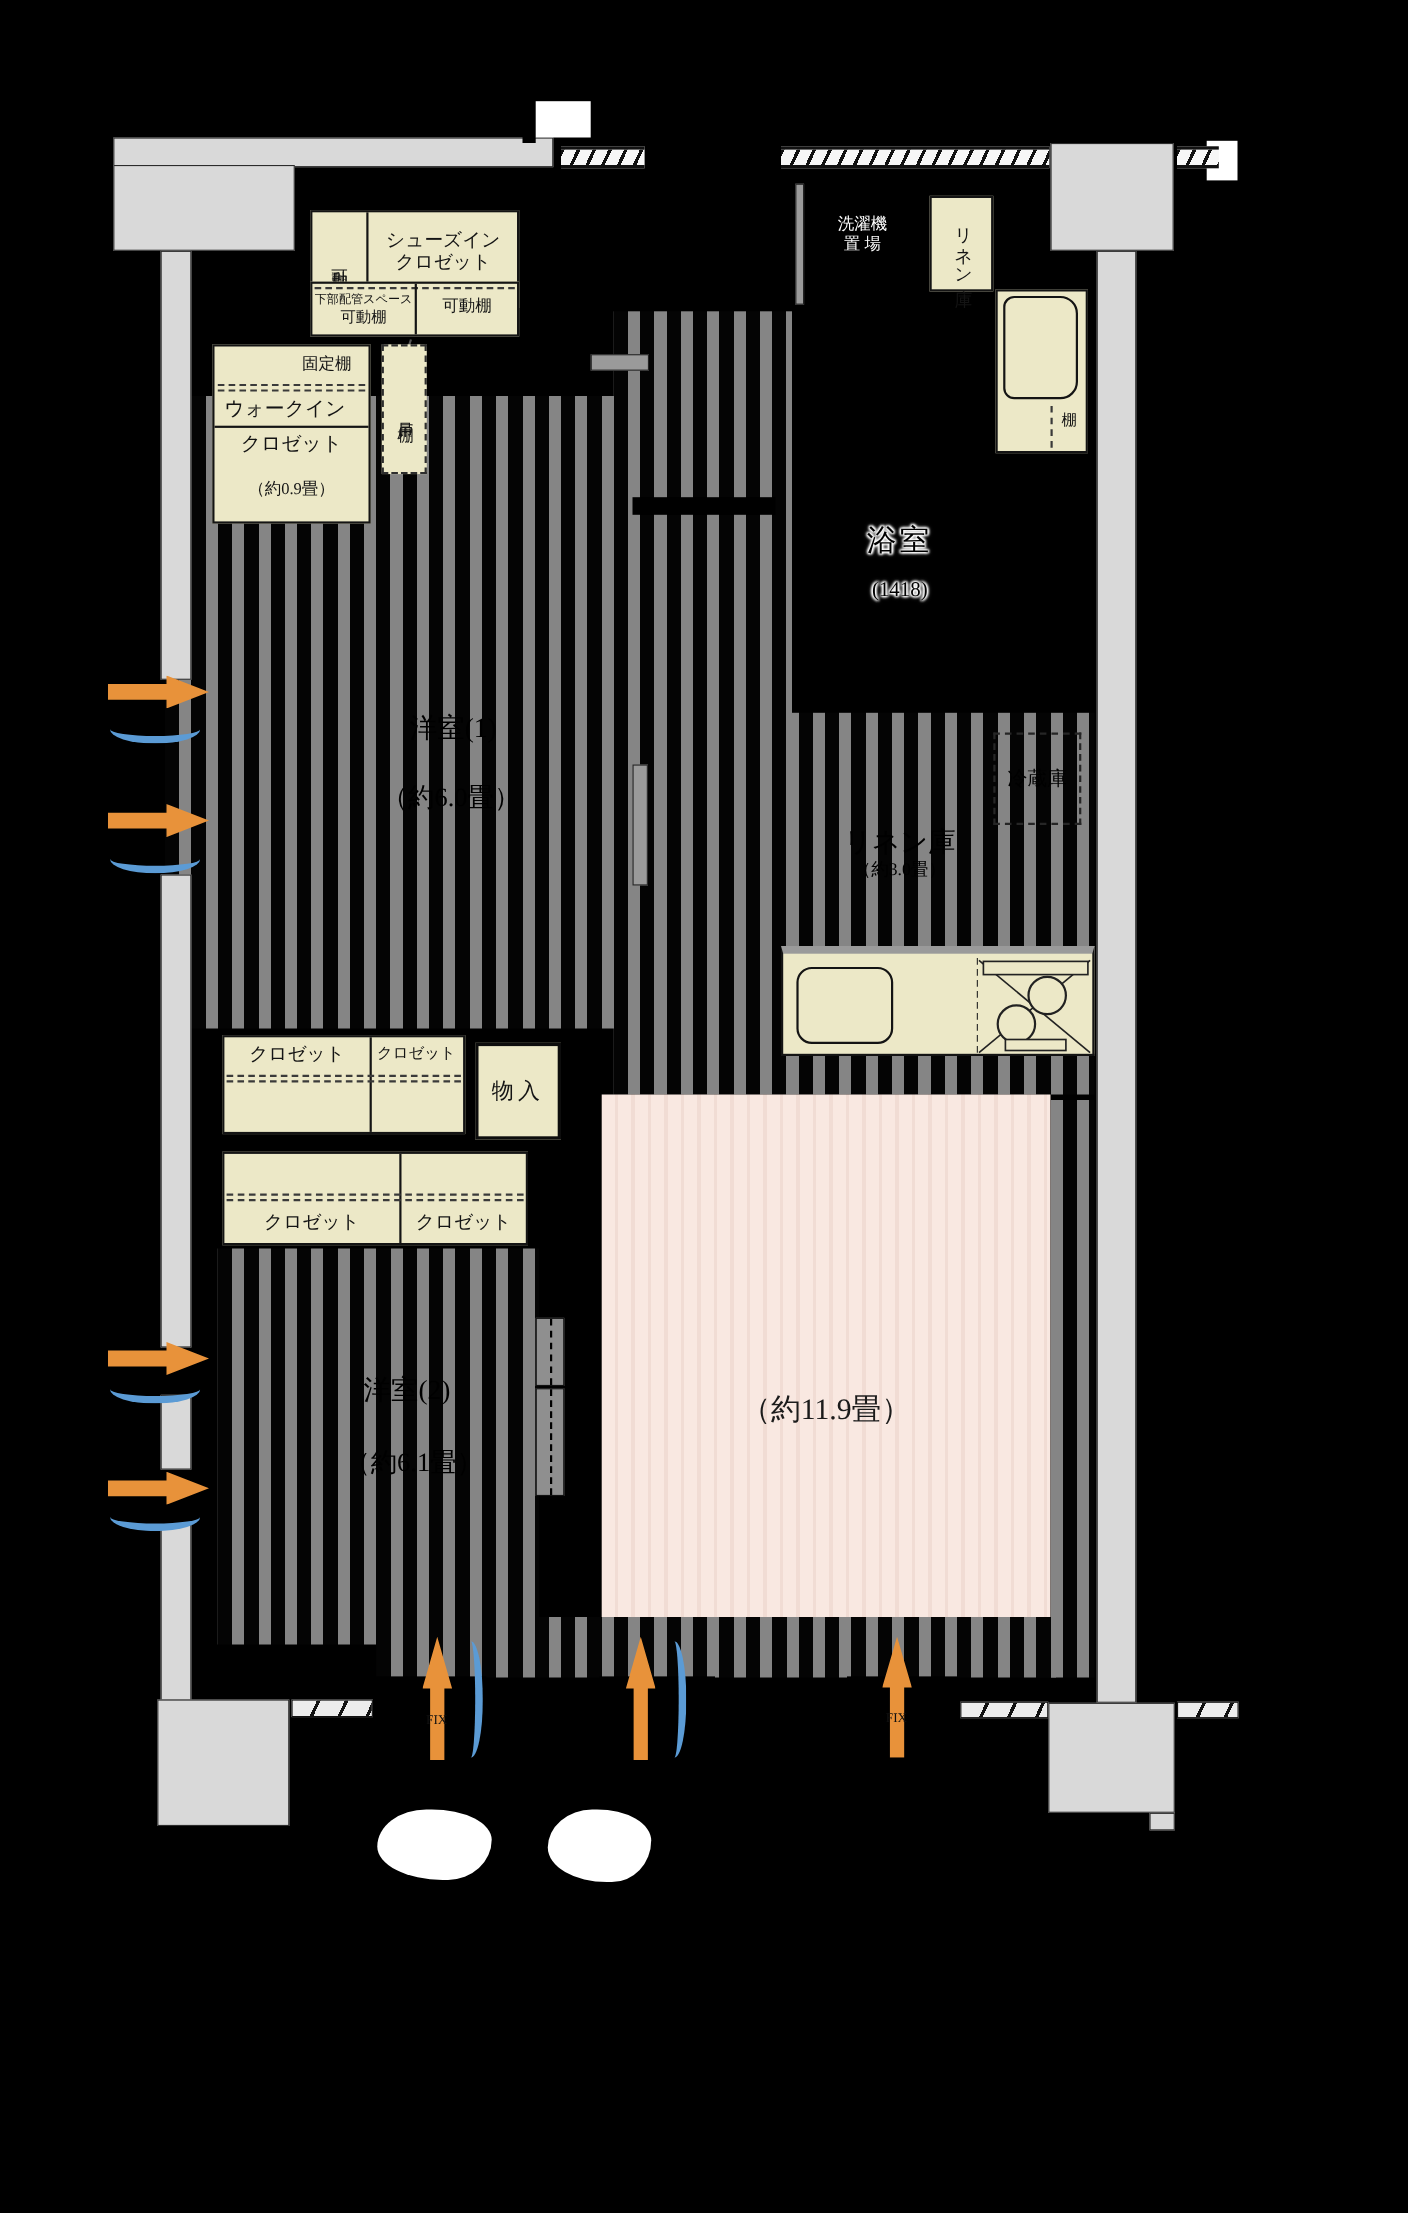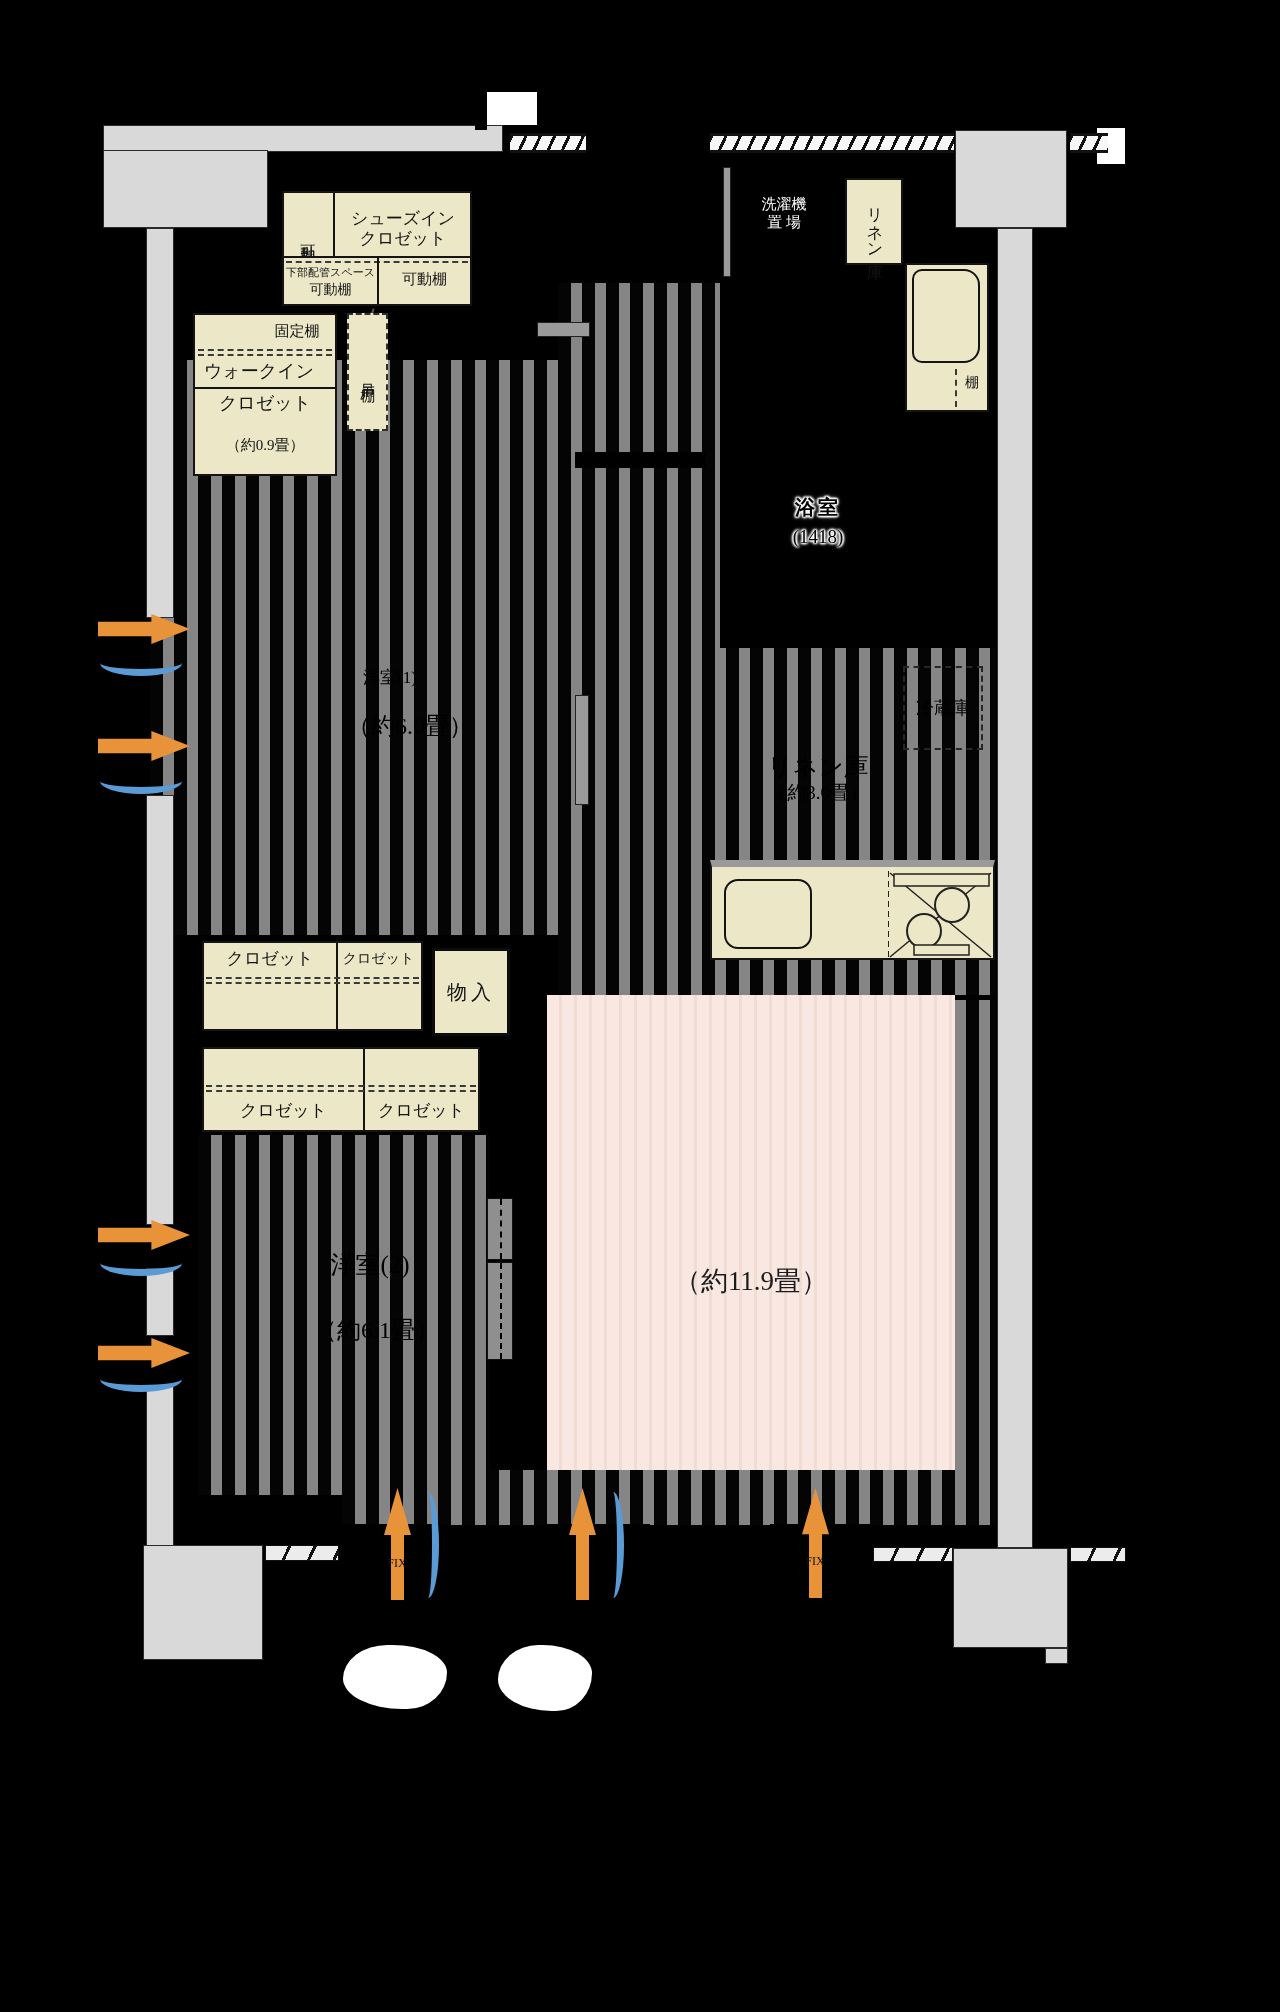--- a/index.html
+++ b/index.html
@@ -129,21 +129,21 @@
   <div class="abs cream" style="left:845px;top:178px;width:58px;height:87px;">
     <div class="abs lbl vtext" style="left:18px;top:5px;font-size:16px;height:76px;letter-spacing:0;">リネン庫</div>
   </div>
 
   <div class="abs cream" style="left:905px;top:263px;width:84px;height:149px;">
     <div class="abs tub" style="left:5px;top:4px;width:68px;height:94px;"></div>
     <div class="abs" style="left:48px;top:104px;width:0;height:38px;border-left:2px dashed #3a3a3a;"></div>
     <div class="abs lbl" style="left:52px;top:110px;width:26px;font-size:14px;">棚</div>
   </div>
 
-  <div class="abs lbl halo" style="left:766px;top:496px;width:104px;font-size:20px;letter-spacing:3px;font-weight:bold;">浴室</div>
+  <div class="abs lbl halo" style="left:766px;top:476px;width:104px;font-size:27px;letter-spacing:3px;">浴室</div>
   <div class="abs lbl halo" style="left:762px;top:526px;width:112px;font-size:19px;">(1418)</div>
 
   <div class="abs" style="left:903px;top:666px;width:80px;height:84px;border:2px dashed #262626;box-sizing:border-box;">
     <div class="abs lbl hidden-ink" style="left:0;top:30px;width:76px;font-size:18px;">冷蔵庫</div>
   </div>
 
   <div class="abs cream" style="left:710px;top:860px;width:285px;height:100px;border-top:7px solid #9a9a9a;">
     <div class="abs sink" style="left:12px;top:12px;width:88px;height:70px;"></div>
     <svg class="abs" style="left:176px;top:4px;" width="105" height="88" viewBox="0 0 105 88">
       <line x1="0" y1="0" x2="0" y2="88" stroke="#222" stroke-width="2" stroke-dasharray="6 4"></line>
@@ -165,24 +165,24 @@
   <div class="abs creamthick" style="left:432px;top:948px;width:78px;height:88px;">
     <div class="abs lbl" style="left:0;top:30px;width:72px;font-size:20px;letter-spacing:4px;">物入</div>
   </div>
   <div class="abs cream" style="left:202px;top:1047px;width:278px;height:85px;">
     <div class="abs divider" style="left:159px;top:0;width:2px;height:81px;"></div>
     <div class="abs ddash" style="left:2px;top:36px;width:270px;"></div>
     <div class="abs lbl" style="left:0;top:52px;width:159px;font-size:17px;">クロゼット</div>
     <div class="abs lbl" style="left:161px;top:52px;width:113px;font-size:17px;">クロゼット</div>
   </div>
 
-  <div class="abs lbl hidden-ink" style="left:310px;top:648px;width:160px;font-size:17px;margin-top:20px;">洋室(1)</div>
+  <div class="abs lbl hidden-ink" style="left:332px;top:648px;width:160px;font-size:25px;">洋室(1)</div>
   <div class="abs lbl hidden-ink" style="left:322px;top:712px;width:176px;font-size:24px;">（約6.0畳）</div>
   <div class="abs lbl hidden-ink" style="left:756px;top:752px;width:124px;font-size:25px;">リネン庫</div>
-  <div class="abs lbl hidden-ink" style="left:752px;top:782px;width:132px;font-size:19px;">（約3.0畳）</div>
+  <div class="abs lbl hidden-ink" style="left:752px;top:782px;width:132px;font-size:16px;">（約3.0畳）</div>
   <div class="abs lbl" style="left:551px;top:1266px;width:400px;font-size:27px;color:#1b1b1b;">（約11.9畳）</div>
   <div class="abs lbl hidden-ink" style="left:290px;top:1250px;width:160px;font-size:25px;">洋室(2)</div>
   <div class="abs lbl hidden-ink" style="left:278px;top:1316px;width:196px;font-size:24px;">（約6.1畳）</div>
 
   <div class="abs orange-right" style="left:98px;top:614px;width:92px;height:30px;"></div>
   <div class="abs arcH" style="left:100px;top:650px;width:82px;height:26px;"></div>
   <div class="abs orange-right" style="left:98px;top:731px;width:92px;height:30px;"></div>
   <div class="abs arcH" style="left:100px;top:768px;width:82px;height:26px;"></div>
   <div class="abs orange-right" style="left:98px;top:1220px;width:92px;height:30px;"></div>
   <div class="abs arcH" style="left:100px;top:1250px;width:82px;height:26px;"></div>

